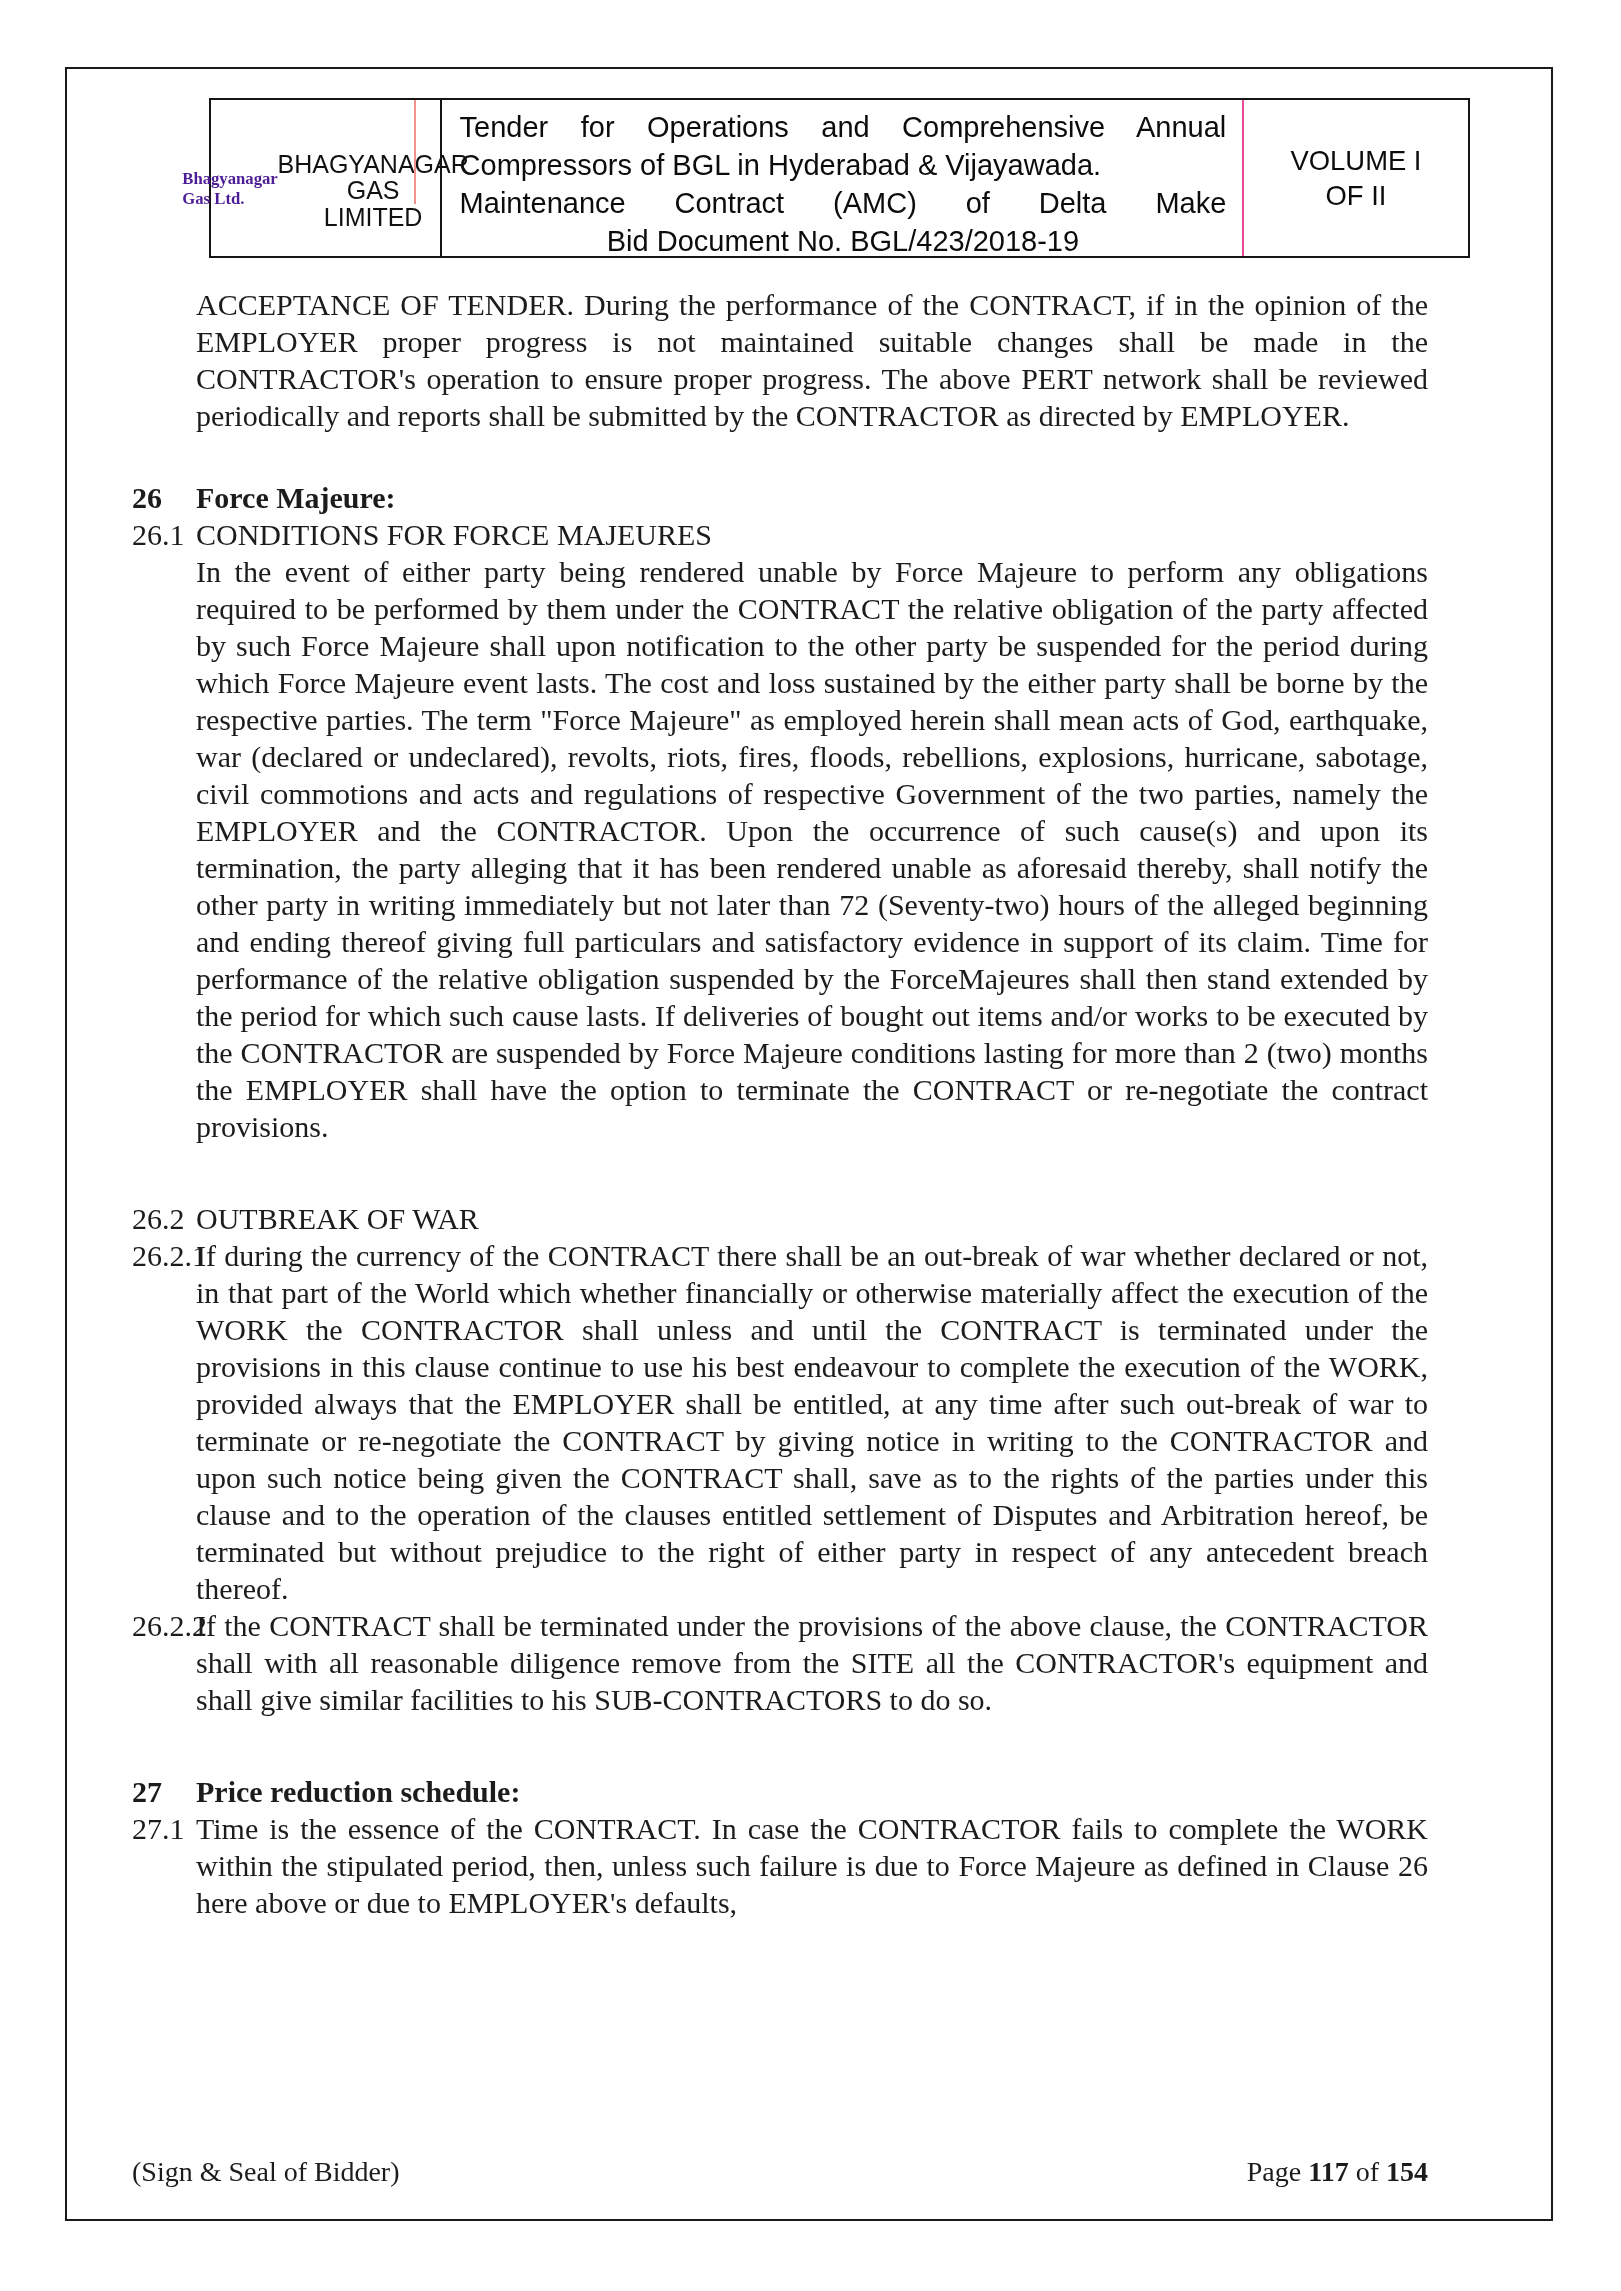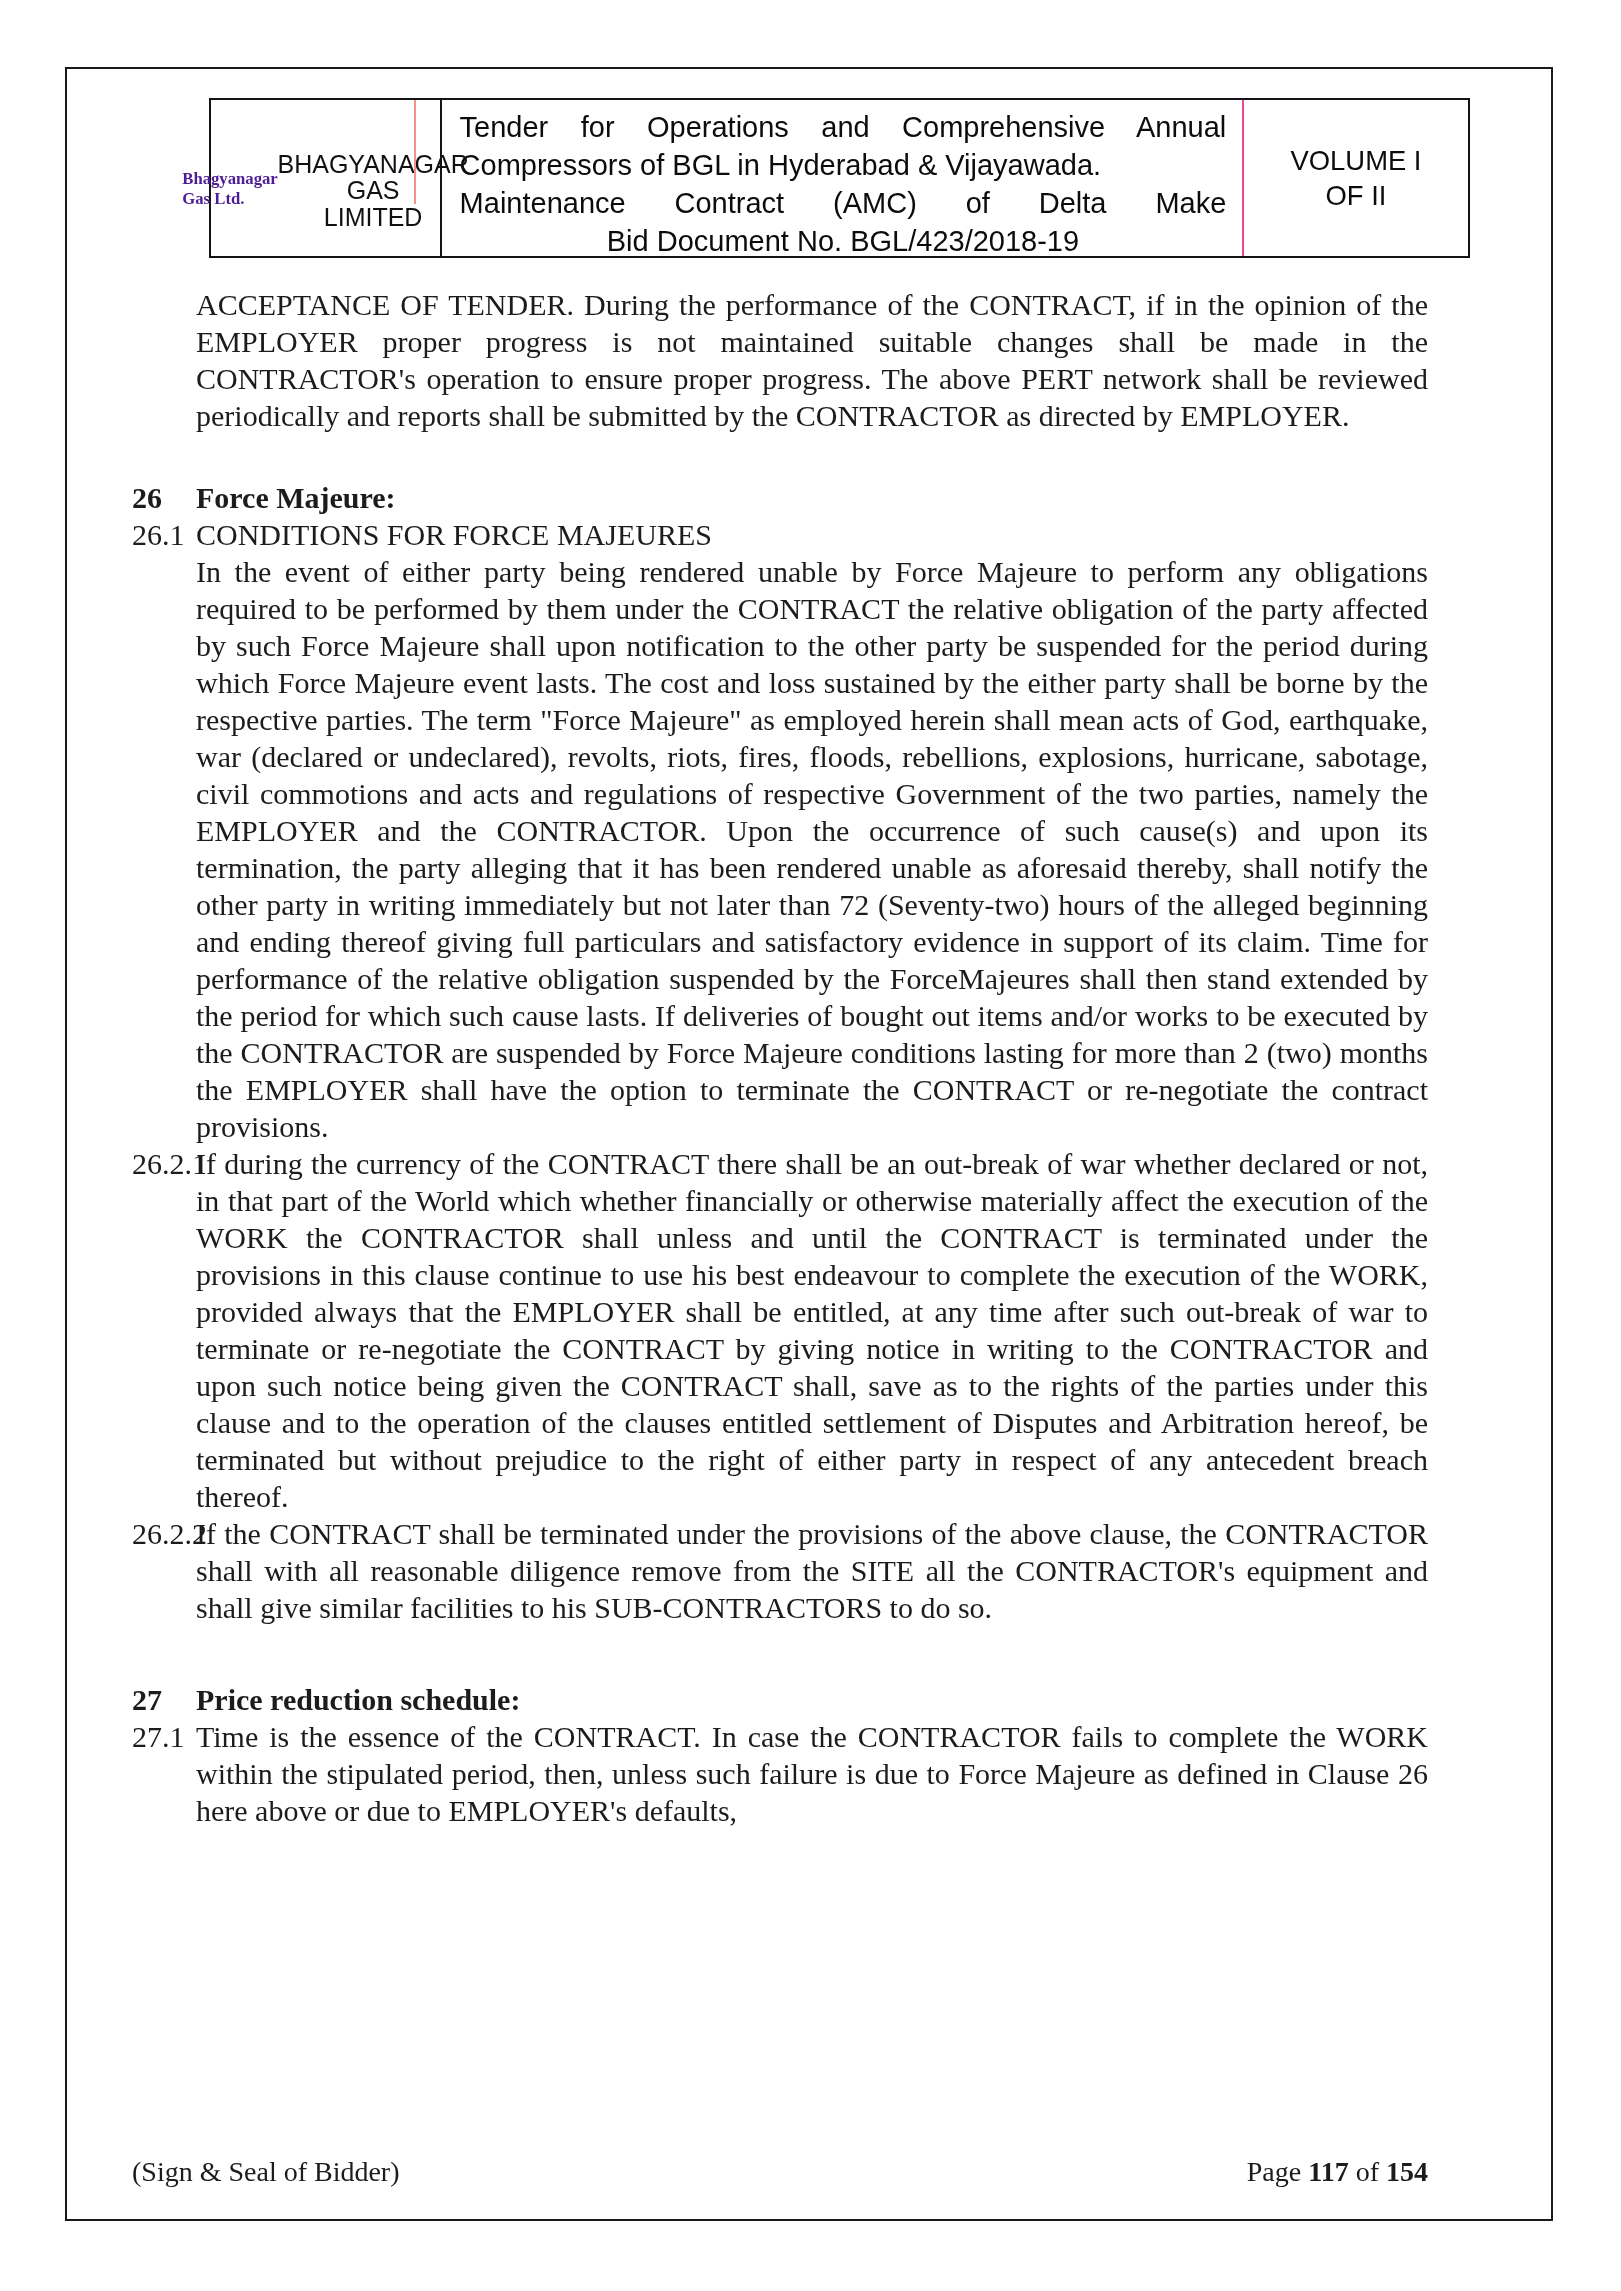--- a/index.html
+++ b/index.html
@@ -114,20 +114,24 @@
   <div class="row">
     <div class="num">26.1</div>
     <div class="txt left">CONDITIONS FOR FORCE MAJEURES</div>
   </div>
 
   <div class="row">
     <div class="num"></div>
     <div class="txt">In the event of either party being rendered unable by Force Majeure to perform any obligations required to be performed by them under the CONTRACT the relative obligation of the party affected by such Force Majeure shall upon notification to the other party be suspended for the period during which Force Majeure event lasts. The cost and loss sustained by the either party shall be borne by the respective parties. The term "Force Majeure" as employed herein shall mean acts of God, earthquake, war (declared or undeclared), revolts, riots, fires, floods, rebellions, explosions, hurricane, sabotage, civil commotions and acts and regulations of respective Government of the two parties, namely the EMPLOYER and the CONTRACTOR. Upon the occurrence of such cause(s) and upon its termination, the party alleging that it has been rendered unable as aforesaid thereby, shall notify the other party in writing immediately but not later than 72 (Seventy-two) hours of the alleged beginning and ending thereof giving full particulars and satisfactory evidence in support of its claim. Time for performance of the relative obligation suspended by the ForceMajeures shall then stand extended by the period for which such cause lasts. If deliveries of bought out items and/or works to be executed by the CONTRACTOR are suspended by Force Majeure conditions lasting for more than 2 (two) months the EMPLOYER shall have the option to terminate the CONTRACT or re-negotiate the contract provisions.</div>
   </div>
 
+  <div class="row mt-xl">
+    <div class="num">26.2</div>
+    <div class="txt left">OUTBREAK OF WAR</div>
+  </div>
 
   <div class="row">
     <div class="num">26.2.1</div>
     <div class="txt">If during the currency of the CONTRACT there shall be an out-break of war whether declared or not, in that part of the World which whether financially or otherwise materially affect the execution of the WORK the CONTRACTOR shall unless and until the CONTRACT is terminated under the provisions in this clause continue to use his best endeavour to complete the execution of the WORK, provided always that the EMPLOYER shall be entitled, at any time after such out-break of war to terminate or re-negotiate the CONTRACT by giving notice in writing to the CONTRACTOR and upon such notice being given the CONTRACT shall, save as to the rights of the parties under this clause and to the operation of the clauses entitled settlement of Disputes and Arbitration hereof, be terminated but without prejudice to the right of either party in respect of any antecedent breach thereof.</div>
   </div>
 
   <div class="row">
     <div class="num">26.2.2</div>
     <div class="txt">If the CONTRACT shall be terminated under the provisions of the above clause, the CONTRACTOR shall with all reasonable diligence remove from the SITE all the CONTRACTOR's equipment and shall give similar facilities to his SUB-CONTRACTORS to do so.</div>
   </div>

